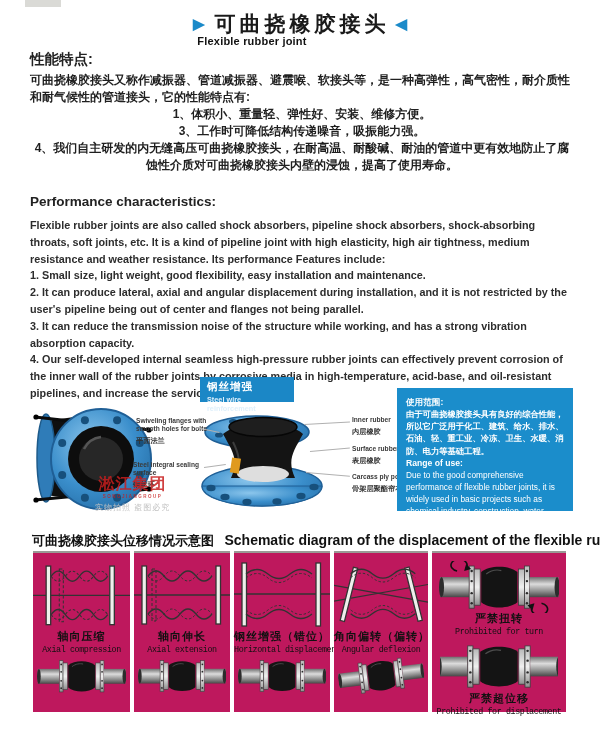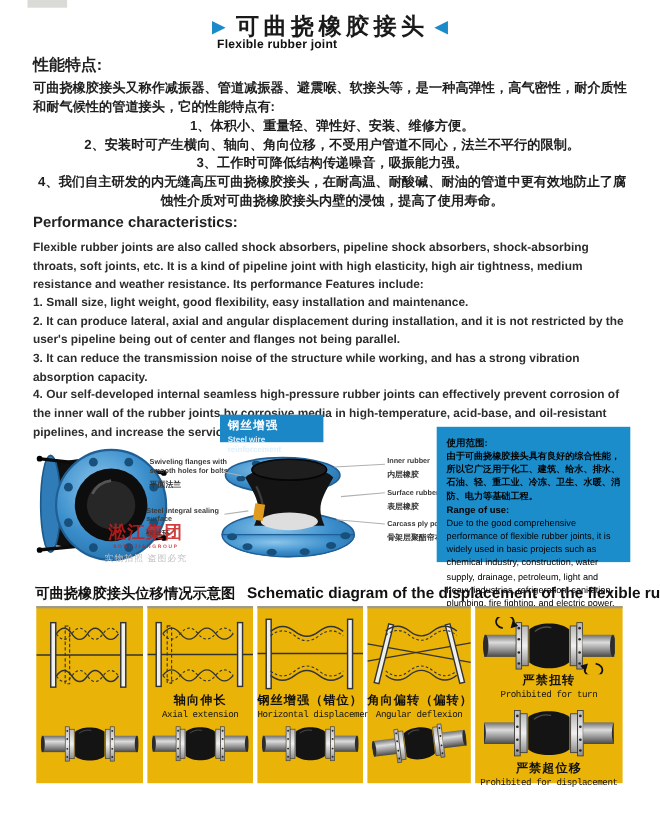--- a/index.html
+++ b/index.html
@@ -41,36 +41,36 @@
   .callout .ce { font-size:6.6px; color:#3a3a3a; font-weight:bold; display:block; }
   .callout .cc { font-size:7.2px; color:#333; font-weight:bold; display:block; margin-top:3px; }
   .co-l1 { left:136px; top:42px; width:72px; }
   .co-l2 { left:133px; top:86px; width:78px; }
   .co-r1 { left:352px; top:41px; width:70px; }
   .co-r2 { left:352px; top:70px; width:70px; }
   .co-r3 { left:352px; top:98px; width:86px; }
   .leader { height:1px; background:#b0b0b0; transform-origin:left center; }
 
   .rangebox { left:397px; top:13px; width:176px; height:123px; background:#1b8dcb;
-    color:#000000; padding:8px 9px; }
+    color:#ffffff; padding:8px 9px; }
   .rangebox .rh { font-size:8.6px; font-weight:bold; line-height:12px; }
   .rangebox .rb { font-size:8.3px; font-weight:bold; line-height:12.2px; }
   .rangebox .rb2 { font-size:8.3px; line-height:12.2px; }
 
   .watermark { left:95px; top:99px; text-align:center; }
   .watermark .wm-cn { font-size:16px; font-weight:bold; color:rgba(200,30,30,0.85); letter-spacing:1px; }
   .watermark .wm-en { font-size:4.5px; font-weight:bold; color:rgba(200,30,30,0.8); letter-spacing:1.5px; margin-top:-1px; }
   .watermark .wm-note { font-size:8px; color:#c2c2c2; margin-top:3px; letter-spacing:1px; }
 
   
   .sch-heading { left:32px; top:531px; width:560px; white-space:nowrap; }
   .sch-heading .sh-cn { font-size:13px; font-weight:bold; color:#111; }
   .sch-heading .sh-en { font-size:14px; font-weight:bold; color:#111; margin-left:6px; }
 
-  .panel { position:absolute; top:551px; height:161px; background:#eab308;
+  .panel { position:absolute; top:551px; height:161px; background:#be185d;
     border-top:2px solid #9a9a96; }
   .p1 { left:33px;  width:97px; }
   .p2 { left:134px; width:96px; }
   .p3 { left:234px; width:96px; }
   .p4 { left:334px; width:94px; }
   .p5 { left:432px; width:134px; }
   .panel .draw { position:absolute; left:0; top:6px; width:100%; }
   .plabel { position:absolute; width:100%; text-align:center; white-space:nowrap; }
   .plabel .lc { font-size:11px; font-weight:bold; color:#111; display:block; letter-spacing:1px; }
   .plabel .le { font-size:8.4px; font-weight:normal; color:#111; display:block;
@@ -132,21 +132,20 @@
 
   <div class="abs title-row">
     <span class="tri l">▶</span><span>可曲挠橡胶接头</span><span class="tri r">◀</span>
   </div>
   <div class="abs subtitle">Flexible rubber joint</div>
 
   <div class="abs h-cn">性能特点:</div>
   <div class="abs intro-cn">可曲挠橡胶接头又称作减振器、管道减振器、避震喉、软接头等，是一种高弹性，高气密性，耐介质性和耐气候性的管道接头，它的性能特点有:</div>
   <div class="abs items-cn">
     <p>1、体积小、重量轻、弹性好、安装、维修方便。</p>
-    <p>2、安装时可产生横向、轴向、角向位移，不受用户管道不同心，法兰不平行的限制。</p>
     <p>3、工作时可降低结构传递噪音，吸振能力强。</p>
     <p>4、我们自主研发的内无缝高压可曲挠橡胶接头，在耐高温、耐酸碱、耐油的管道中更有效地防止了腐蚀性介质对可曲挠橡胶接头内壁的浸蚀，提高了使用寿命。</p>
   </div>
 
   <div class="abs h-en">Performance characteristics:</div>
   <div class="abs body-en">
     <p>Flexible rubber joints are also called shock absorbers, pipeline shock absorbers, shock-absorbing throats, soft joints, etc. It is a kind of pipeline joint with high elasticity, high air tightness, medium resistance and weather resistance. Its performance Features include:</p>
     <p>1. Small size, light weight, good flexibility, easy installation and maintenance.</p>
     <p>2. It can produce lateral, axial and angular displacement during installation, and it is not restricted by the user's pipeline being out of center and flanges not being parallel.</p>
     <p>3. It can reduce the transmission noise of the structure while working, and has a strong vibration absorption capacity.</p>
@@ -254,20 +253,24 @@
     <svg class="draw" viewBox="0 0 96 70">
       <line x1="0" y1="36" x2="96" y2="36" stroke="#333" stroke-width="1.4"></line>
       <rect x="13" y="7" width="4.5" height="58" fill="#efefec" stroke="#333" stroke-width="1.3"></rect>
       <rect x="76" y="7" width="4.5" height="58" fill="#efefec" stroke="#333" stroke-width="1.3"></rect>
       <rect x="26" y="10" width="4" height="52" fill="none" stroke="#333" stroke-width="1" stroke-dasharray="3,2"></rect>
       <path d="M18,17 q7,-10 14,0 t14,0 t14,0 t14,0" fill="none" stroke="#333" stroke-width="1.3"></path>
       <path d="M18,17 q7,10 14,0 t14,0 t14,0 t14,0" fill="none" stroke="#333" stroke-width="1" stroke-dasharray="2.5,2"></path>
       <path d="M18,55 q7,-10 14,0 t14,0 t14,0 t14,0" fill="none" stroke="#333" stroke-width="1.3"></path>
       <path d="M18,55 q7,10 14,0 t14,0 t14,0 t14,0" fill="none" stroke="#333" stroke-width="1" stroke-dasharray="2.5,2"></path>
     </svg>
+    <div class="plabel plabel1">
+      <span class="lc">轴向压缩</span>
+      <span class="le">Axial compression</span>
+    </div>
     <svg class="photo" viewBox="0 0 120 52">
         <use href="#joint-photo"></use>
       </svg>
   </div>
 
   <div class="panel p2">
     <svg class="draw" viewBox="0 0 96 70">
       <line x1="0" y1="36" x2="96" y2="36" stroke="#333" stroke-width="1.4"></line>
       <rect x="8" y="7" width="4.5" height="58" fill="#efefec" stroke="#333" stroke-width="1.3"></rect>
       <rect x="82" y="7" width="4.5" height="58" fill="#efefec" stroke="#333" stroke-width="1.3"></rect>

